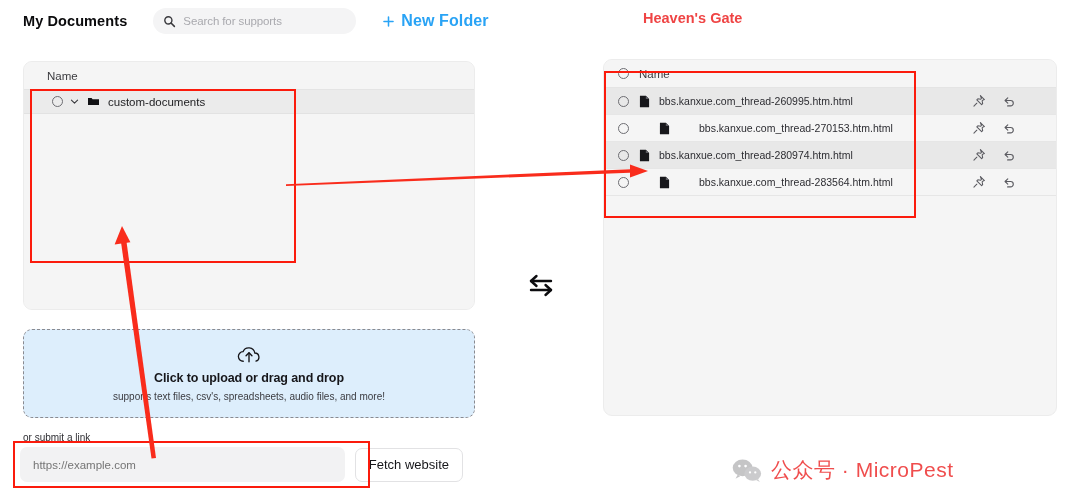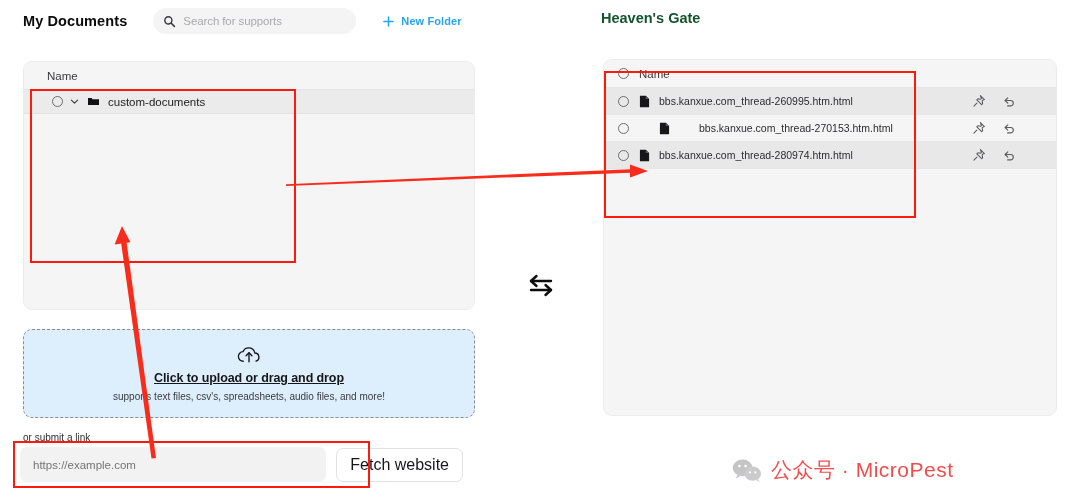--- a/index.html
+++ b/index.html
@@ -32,21 +32,21 @@
   .search-ph {
     margin-left: 7px; font-size: 11.5px; color: #a9a9ae;
     white-space: nowrap; letter-spacing: -.1px;
   }
   .new-folder {
     margin-left: 26px; display: flex; align-items: center;
     color: #29a3f5; cursor: pointer; white-space: nowrap;
   }
   .new-folder .plus { width: 13px; height: 13px; flex:0 0 auto; }
   .new-folder .nf-label {
-    margin-left: 6px; font-size: 11px; font-weight: bold; letter-spacing: .1px;
+    margin-left: 6px; font-size: 16px; font-weight: bold; letter-spacing: .1px;
   }
 
   
   .left-card {
     position: absolute; left: 23px; top: 61px;
     width: 452px; height: 249px;
     background: #f5f5f5; border: 1px solid #ececec;
     border-radius: 9px; overflow: hidden;
   }
   .col-head {
@@ -74,54 +74,54 @@
     position: absolute; left: 23px; top: 329px;
     width: 452px; height: 89px;
     background: #ddeefc; border: 1.6px dashed #8a8a90;
     border-radius: 9px;
     display: flex; flex-direction: column;
     align-items: center; justify-content: center;
   }
   .cloud-ico { width: 26px; height: 20px; }
   .dz-main {
     margin-top: 6px; font-size: 12.5px; font-weight: bold;
-    color: #16161a; letter-spacing: -.1px; text-decoration: underline;
+    color: #16161a; letter-spacing: -.1px;
   }
   .dz-sub { margin-top: 6px; font-size: 10px; color: #3b3b40; }
   .or-link {
     position: absolute; left: 23px; top: 432px; width: 452px;
     text-align: left; font-size: 10px; color: #2f2f34;
   }
   .url-row {
     position: absolute; left: 20px; top: 447px;
     width: 443px; height: 35px; display: flex; align-items: center;
   }
   .url-input {
     width: 345px; height: 35px; background: #f2f2f3;
     border: none; border-radius: 7px;
     padding: 0 13px; font-size: 11.5px; color: #a9a9ae;
     font-family: "Liberation Sans", sans-serif;
   }
   .fetch-btn {
     margin-left: 10px; height: 34px; padding: 0 13px;
     background: #fff; border: 1px solid #e2e2e4; border-radius: 7px;
-    font-size: 16px; color: #16161a; cursor: pointer;
+    font-size: 13px; color: #16161a; cursor: pointer;
     font-family: "Liberation Sans", sans-serif; white-space: nowrap;
   }
 
   
   .swap-ico {
     position: absolute; left: 524px; top: 268px;
     width: 34px; height: 34px;
   }
 
   
   .right-header {
-    position: absolute; left: 601px; top: 10px;
-    font-size: 14.5px; font-weight: bold; color: #14532d;
+    position: absolute; left: 643px; top: 10px;
+    font-size: 14.5px; font-weight: bold; color: #ef4444;
   }
   .right-card {
     position: absolute; left: 603px; top: 59px;
     width: 454px; height: 357px;
     background: #f5f5f5; border: 1px solid #ececec;
     border-radius: 9px; overflow: hidden;
   }
   .rc-head {
     height: 28px; display: flex; align-items: center;
     padding-left: 14px; border-bottom: 1px solid #e4e4e4;
@@ -287,20 +287,38 @@
           <path d="M9.6 1.8 14.2 6.4l-1.6.5-1 1 .6 3.1-1.2 1.2-5.5-5.5 1.2-1.2 3.1.6 1-1z" fill="none" stroke="#5b5b61" stroke-width="1.2" stroke-linejoin="round"></path>
           <line x1="5.5" y1="10.5" x2="2.2" y2="13.8" stroke="#5b5b61" stroke-width="1.2" stroke-linecap="round"></line>
         </svg>
         <svg class="act-ico" viewBox="0 0 16 16">
           <path d="M4.2 7.4h5.6a3.1 3.1 0 0 1 0 6.2H6.4" fill="none" stroke="#5b5b61" stroke-width="1.3" stroke-linecap="round"></path>
           <polyline points="6.6,4.4 3.5,7.4 6.6,10.4" fill="none" stroke="#5b5b61" stroke-width="1.3" stroke-linecap="round" stroke-linejoin="round"></polyline>
         </svg>
       </span>
     </div>
 
+    <div class="file-row even">
+      <span class="cb-circle"></span>
+      <svg class="doc-ico" viewBox="0 0 12 14">
+        <path d="M1 .8h6.4L11 4.4V13.2H1z" fill="#17171b"></path>
+        <path d="M7.4.8 11 4.4H7.4z" fill="#5d5d63"></path>
+      </svg>
+      <span class="file-name">bbs.kanxue.com_thread-283564.htm.html</span>
+      <span class="row-actions">
+        <svg class="act-ico" viewBox="0 0 16 16">
+          <path d="M9.6 1.8 14.2 6.4l-1.6.5-1 1 .6 3.1-1.2 1.2-5.5-5.5 1.2-1.2 3.1.6 1-1z" fill="none" stroke="#5b5b61" stroke-width="1.2" stroke-linejoin="round"></path>
+          <line x1="5.5" y1="10.5" x2="2.2" y2="13.8" stroke="#5b5b61" stroke-width="1.2" stroke-linecap="round"></line>
+        </svg>
+        <svg class="act-ico" viewBox="0 0 16 16">
+          <path d="M4.2 7.4h5.6a3.1 3.1 0 0 1 0 6.2H6.4" fill="none" stroke="#5b5b61" stroke-width="1.3" stroke-linecap="round"></path>
+          <polyline points="6.6,4.4 3.5,7.4 6.6,10.4" fill="none" stroke="#5b5b61" stroke-width="1.3" stroke-linecap="round" stroke-linejoin="round"></polyline>
+        </svg>
+      </span>
+    </div>
   </div>
 
   <div class="watermark">
     <svg class="wechat-ico" viewBox="0 0 34 28">
       <ellipse cx="12" cy="11" rx="11.2" ry="9.4" fill="#c2c2c4"></ellipse>
       <path d="M6.5 18.6 4 23.4l5.2-2.8z" fill="#c2c2c4"></path>
       <ellipse cx="23.5" cy="17.6" rx="9.5" ry="8" fill="#c9c9cb"></ellipse>
       <path d="M29.4 23.6 31.6 27l-4.4-2.2z" fill="#c9c9cb"></path>
       <circle cx="8.4" cy="9" r="1.5" fill="#fff"></circle>
       <circle cx="15.4" cy="9" r="1.5" fill="#fff"></circle>

